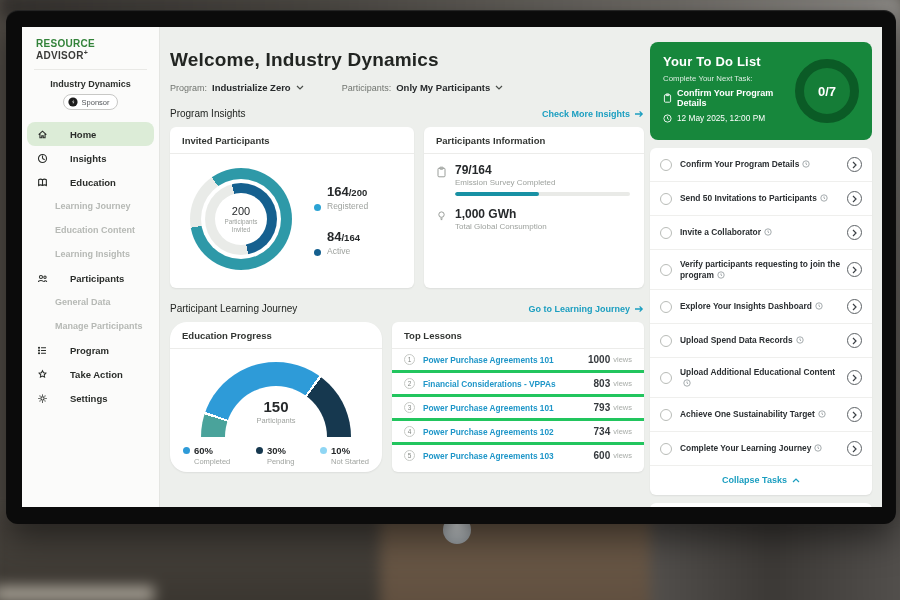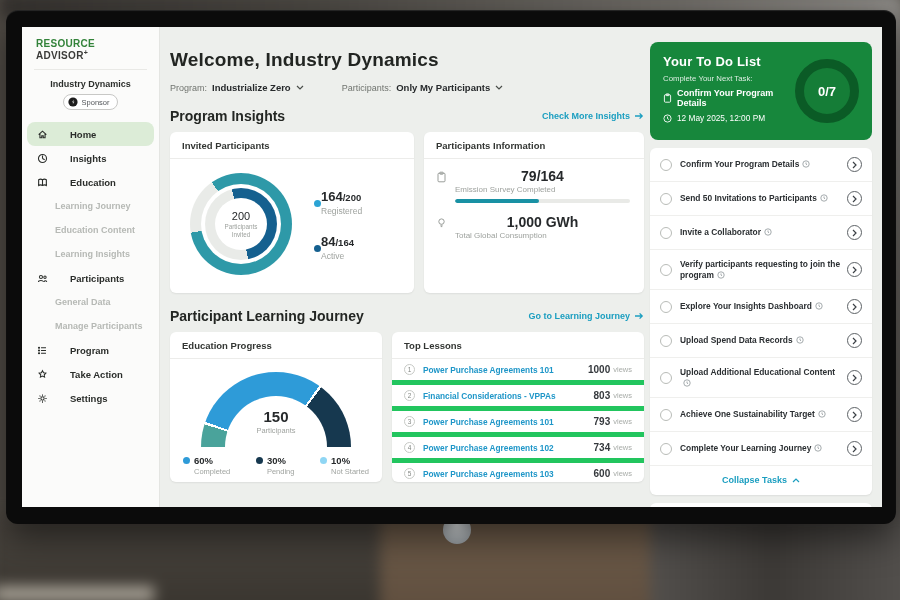--- a/index.html
+++ b/index.html
@@ -45,71 +45,71 @@
   .nav-sub { display:flex; align-items:center; height:24px; padding-left:33px; font-size:9px; font-weight:600; color:#b6b9b5; cursor:pointer;text-align:right; }
 
   
   .main { position:absolute; left:148px; top:0; width:474px; }
   .welcome { margin-top:22px; font-size:19px; font-weight:700; color:#222522; letter-spacing:.2px; }
   .filters { display:flex; align-items:center; margin-top:11px; gap:38px; }
   .filter { display:flex; align-items:center; gap:5px; cursor:pointer; }
   .filter .flabel { font-size:9px; color:#70746f; }
   .filter .fvalue { font-size:9.5px; font-weight:700; color:#26292b; }
   .section-head { display:flex; align-items:center; justify-content:space-between; margin-top:15px; }
-  .section-title { font-size:14px; font-weight:700; color:#232623; }
+  .section-title { font-size:10px; font-weight:400; color:#232623; }
   .tlink { display:flex; align-items:center; gap:4px; font-size:9px; font-weight:700; color:#1b9ec0; cursor:pointer; }
   .cards-row { display:flex; gap:10px; margin-top:8px; }
   .card { background:#fff; border-radius:6px; box-shadow:0 1px 2px rgba(0,0,0,0.07); }
   .card-hd { padding:8px 12px 7px; font-size:9.5px; font-weight:700; color:#333633; border-bottom:1px solid #ececea; }
 
   
   .card-invited { width:244px; height:161px; }
   .invited-body { display:flex; align-items:center; padding:14px 12px 0 20px; gap:22px; }
   .donut { position:relative; width:102px; height:102px; border-radius:50%; }
   .donut-gap { position:absolute; inset:11px; background:#fff; border-radius:50%; }
   .donut-inner { position:absolute; inset:15px; border-radius:50%; }
   .donut-hole { position:absolute; inset:25px; background:#fff; border-radius:50%; display:flex; flex-direction:column;
                 align-items:center; justify-content:center; text-align:center; }
   .donut-hole .dv { font-size:11px; font-weight:400; color:#26292b; }
   .donut-hole .dl { font-size:6.3px; color:#9ea29e; margin-top:1px; width:40px; line-height:1.25; }
-  .dlegend-item { display:flex; align-items:center; }
+  .dlegend-item { display:flex; align-items:flex-end; gap:6px; }
   .dlegend-item + .dlegend-item { margin-top:16px; }
   .dot { width:7px; height:7px; border-radius:50%; margin-top:4px; }
   .dl-num { font-size:13px; font-weight:700; color:#26292b; }
   .dl-den { font-size:9.5px; font-weight:700; color:#26292b; }
   .dl-sub { font-size:8.5px; color:#9ea29e; margin-top:1px; }
 
   
   .card-pinfo { width:220px; height:161px; }
   .pinfo-body { padding:9px 14px 0 12px; }
   .pinfo-row { display:flex; gap:8px; margin-bottom:11px; }
   .pinfo-row svg { margin-top:3px; flex:0 0 auto; }
   .pinfo-block { flex:1; }
-  .pv { font-size:14px; font-weight:700; color:#26292b;text-align:center; }
+  .pv { font-size:12px; font-weight:700; color:#26292b; }
   .pl { font-size:8px; color:#9ea29e; margin-top:1px; }
   .pbar { margin-top:5px; height:4px; border-radius:2px; background:#e9eae7; overflow:hidden; }
   .pbar-fill { height:100%; border-radius:2px; }
 
   
-  .card-edu { width:212px; height:150px; }
+  .card-edu { width:212px; height:150px;border-radius:17px; }
   .gauge-wrap { position:relative; width:150px; height:76px; margin:13px auto 0; overflow:hidden; }
   .gauge { position:absolute; left:0; top:0; width:150px; height:150px; border-radius:50%; }
   .gauge-hole { position:absolute; left:24px; top:24px; width:102px; height:102px; border-radius:50%; background:#fff; }
   .gauge-center { position:absolute; left:0; top:36px; width:100%; text-align:center; }
   .gauge-center .gv { font-size:15px; font-weight:700; color:#26292b; }
   .gauge-center .gl { font-size:7.5px; color:#a0a4a0; margin-top:1px; }
   .glegend { display:flex; justify-content:space-between; padding:0 13px; margin-top:7px; }
   .glegend-item .top { display:flex; align-items:center; gap:4px; }
   .glegend-item .gdot { width:7px; height:7px; border-radius:50%; }
   .glegend-item .gpct { font-size:9.5px; font-weight:700; color:#26292b; }
   .glegend-item .gname { font-size:7.5px; color:#a0a4a0; margin:1px 0 0 11px; }
 
   
   .card-lessons { width:252px; height:150px; }
-  .lesson-row { display:flex; align-items:center; padding:5px 12px; border-bottom:5px solid #22c55e; }
+  .lesson-row { display:flex; align-items:center; padding:5px 12px; border-bottom:3px solid #22c55e; }
   .lesson-row:last-child { border-bottom:none; }
   .rank { width:11px; height:11px; border-radius:50%; border:1px solid #c7cac6; color:#848884; font-size:6.5px;
           display:flex; align-items:center; justify-content:center; flex:0 0 auto; }
   .lname { flex:1; margin-left:8px; font-size:8.3px; font-weight:600; color:#1e96c8; cursor:pointer;
            white-space:nowrap; overflow:hidden; }
   .lviews { font-size:10px; font-weight:700; color:#35393d; }
   .lviews-lb { font-size:7.5px; color:#a8aca8; margin-left:3px; }
 
   
   .rightcol { position:absolute; left:628px; top:0; width:222px; }

